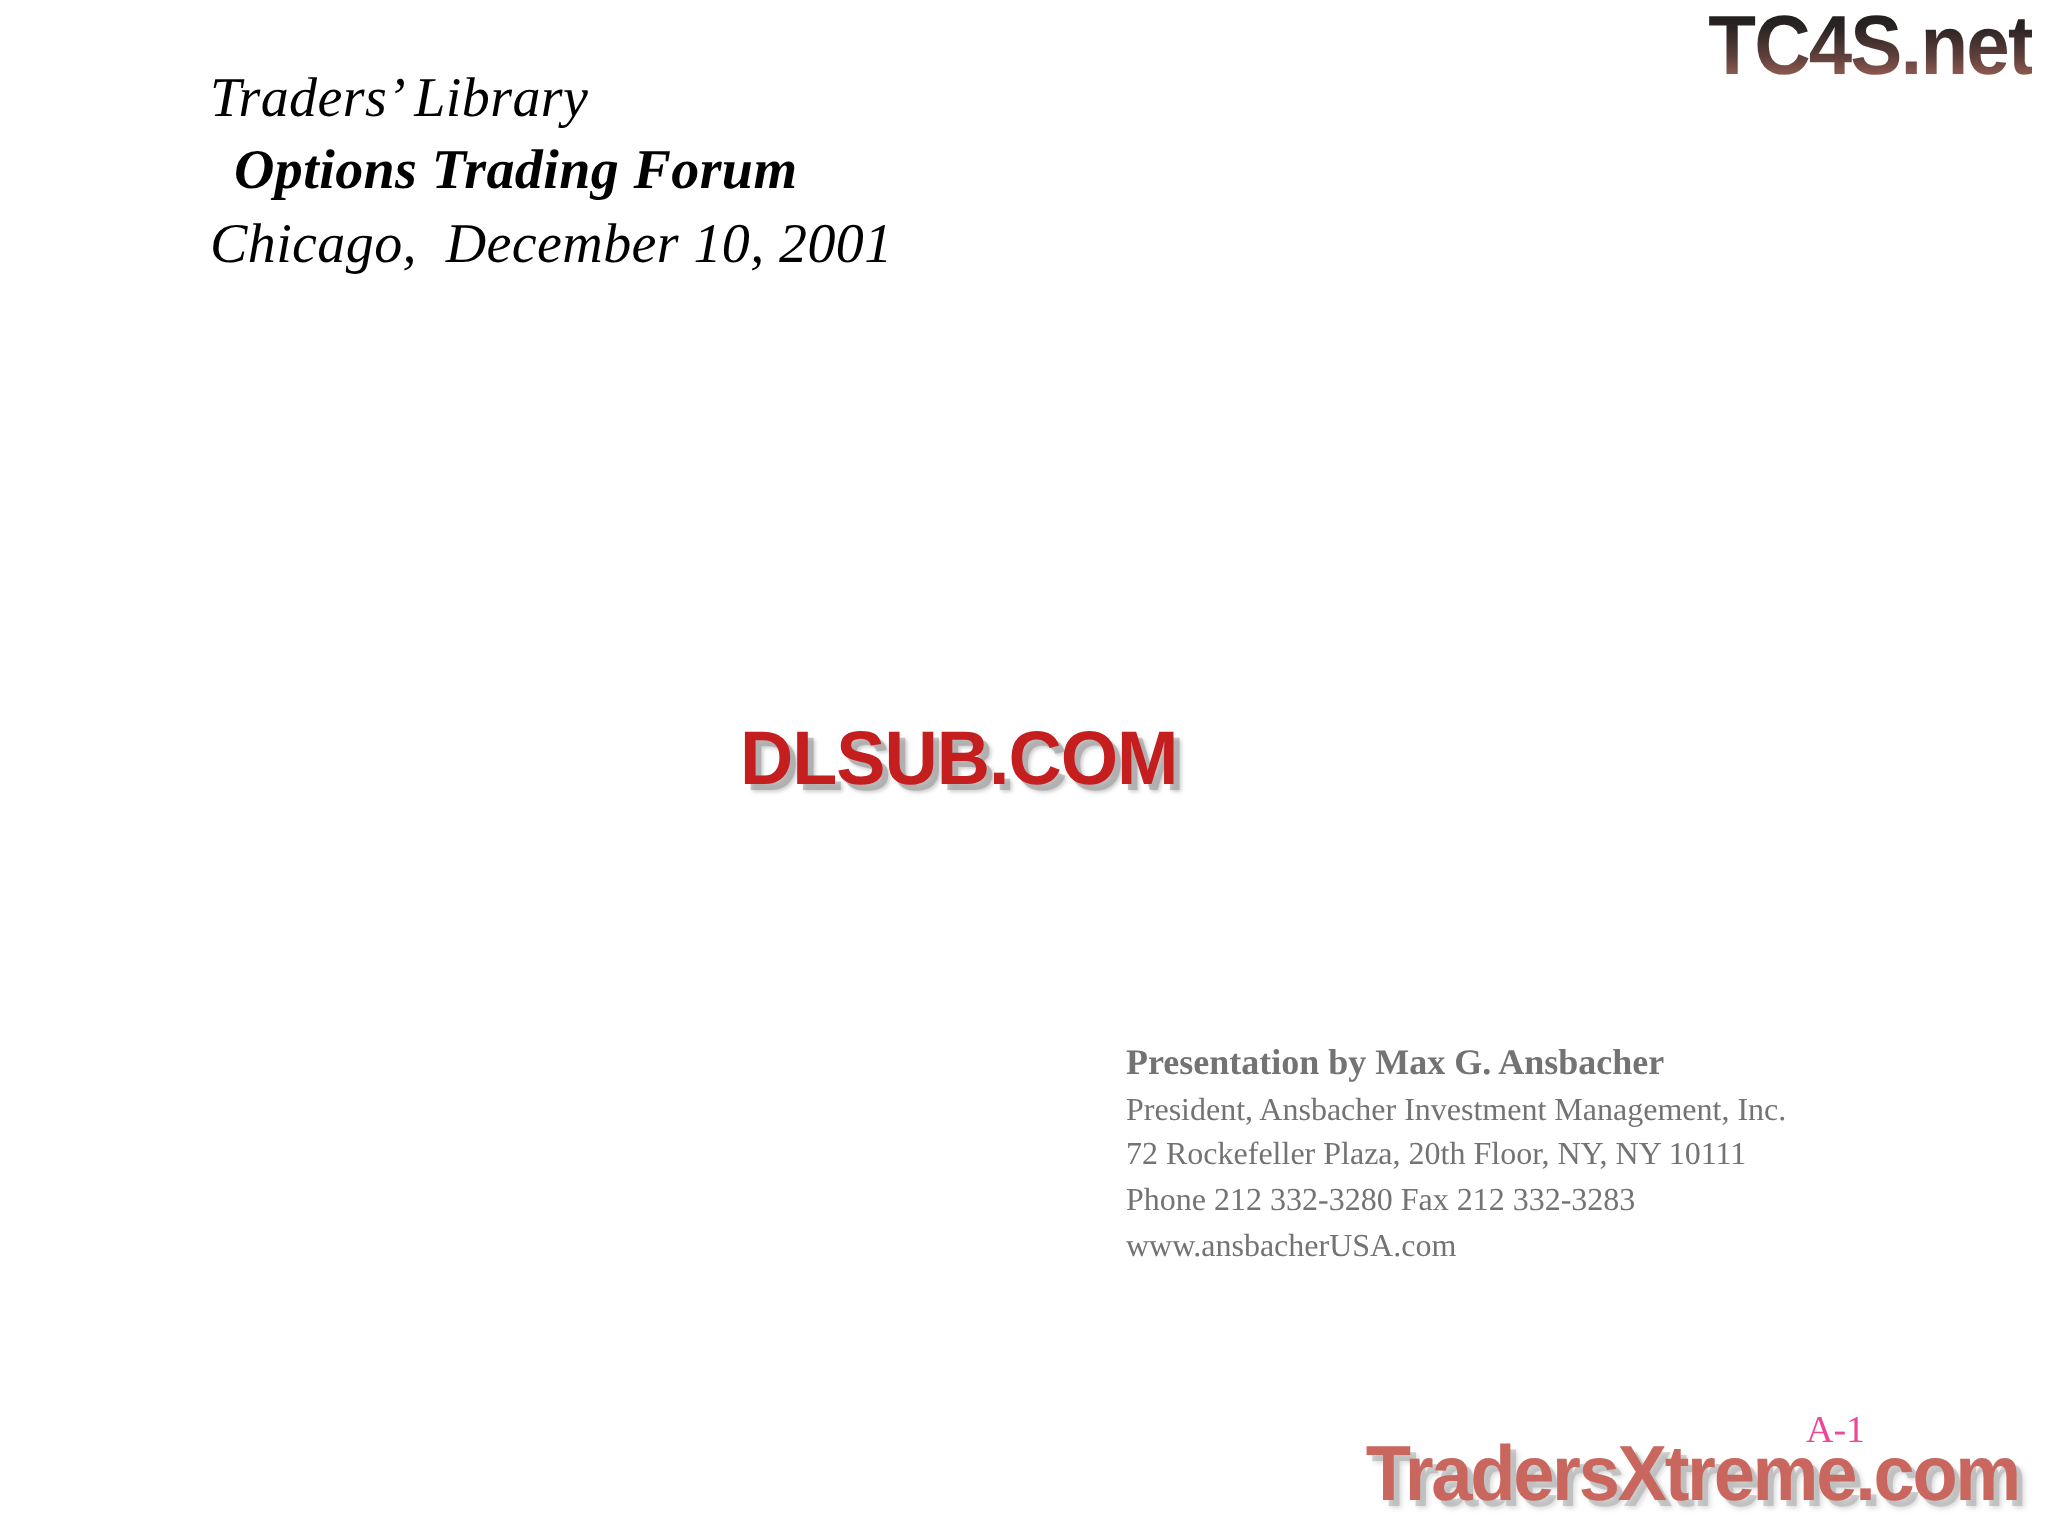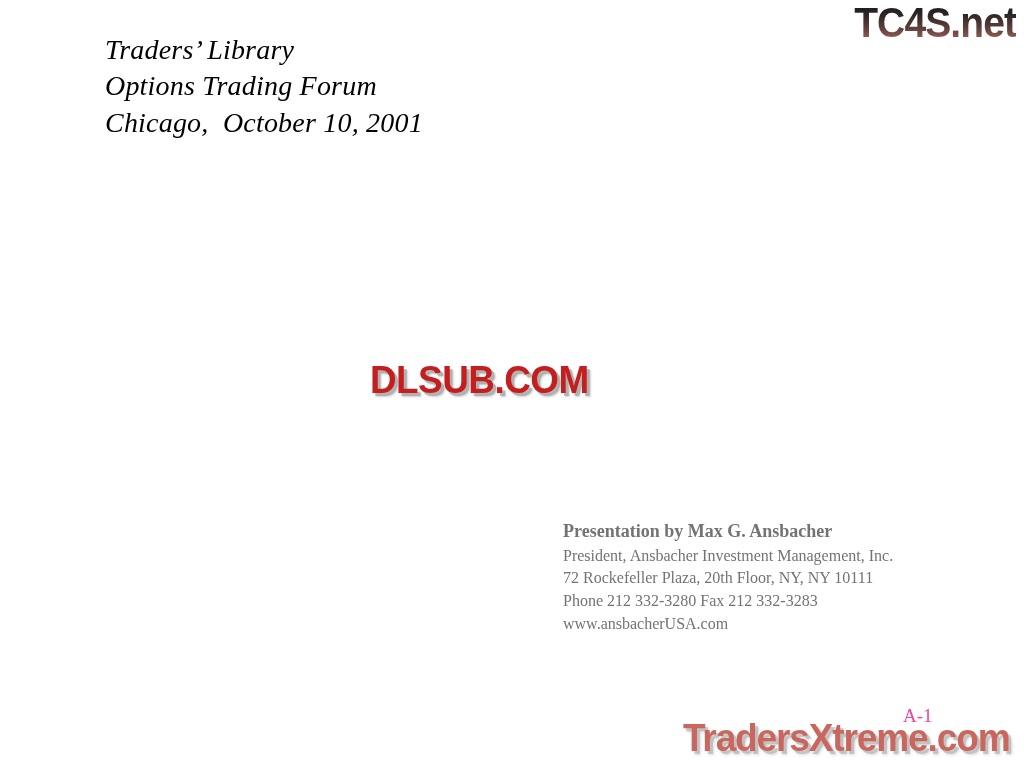--- a/index.html
+++ b/index.html
@@ -27,21 +27,22 @@
   }
   #header-block .hline {
     font-family: "Liberation Serif", "DejaVu Serif", serif;
     font-style: italic;
     font-size: 28px;
     letter-spacing: 0.2px;
     white-space: pre;
     color: #000;
   }
   #header-block .hline.bold {
-    font-weight: normal;
+    font-weight: bold;
+    margin-left: 12px;
   }
 
   
   #tc4s-watermark {
     position: absolute;
     right: 8px;
     top: 2px;
     font-family: "Liberation Sans", "DejaVu Sans", sans-serif;
     font-weight: bold;
     font-size: 42px;
@@ -159,21 +160,21 @@
   }
 </style>
 </head>
 <body>
 
 <div id="slide">
 
   <div id="header-block">
     <div class="hline">Traders’ Library</div>
     <div class="hline bold">Options Trading Forum</div>
-    <div class="hline">Chicago,  October 10, 2001</div>
+    <div class="hline">Chicago,  December 10, 2001</div>
   </div>
 
   <div id="tc4s-watermark">TC4S.net</div>
 
 
   <div id="dlsub-watermark">DLSUB.COM</div>
 
   <div id="presenter-block">
     <div class="pname">Presentation by Max G. Ansbacher</div>
     <div class="pline">President, Ansbacher Investment Management, Inc.</div>

